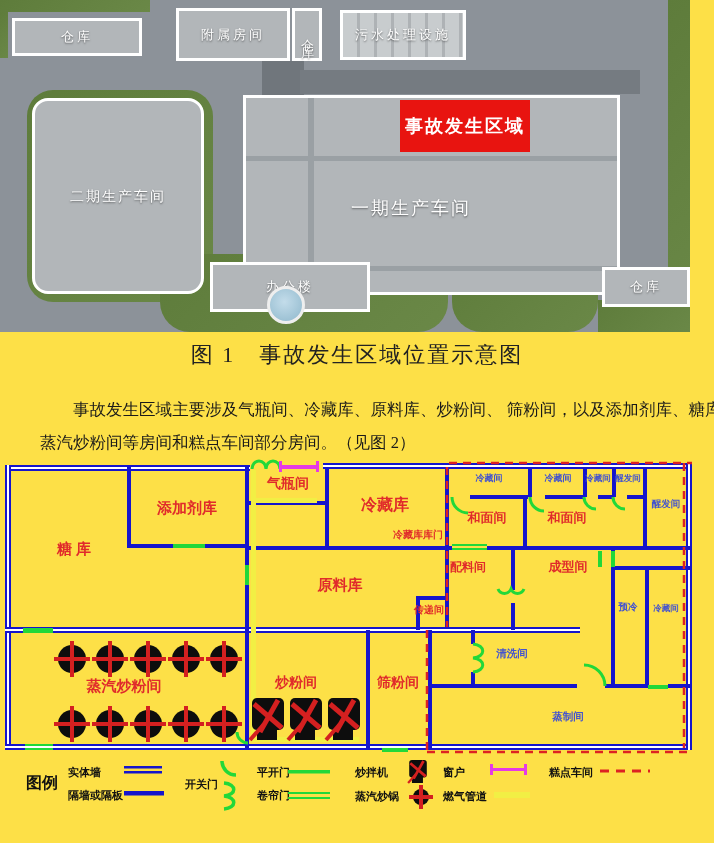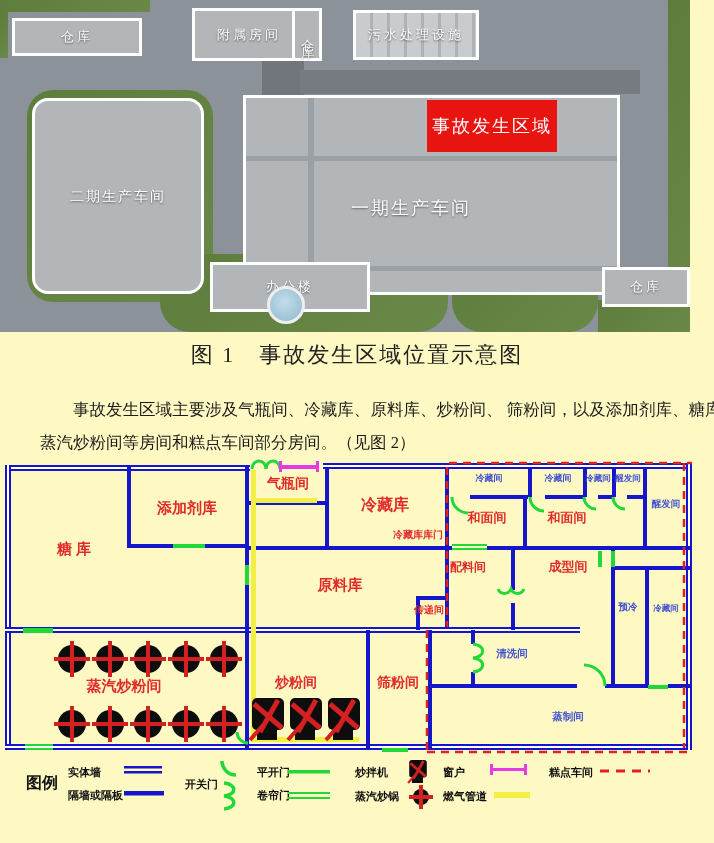--- a/index.html
+++ b/index.html
@@ -1,30 +1,30 @@
 <!DOCTYPE html>
 <html><head>
 <meta charset="utf-8">
 <style>
   html,body{margin:0;padding:0;background:#fff;}
-  #page{position:relative;width:714px;height:843px;background:#fef9c3;overflow:hidden;
+  #page{position:relative;width:714px;height:843px;background:#fde047;overflow:hidden;
         font-family:"Liberation Sans",sans-serif;}
   
   #photo{position:absolute;left:0;top:0;width:690px;height:332px;background:#8c9299;overflow:hidden;}
   .grass{position:absolute;background:linear-gradient(135deg,#5e7c3b,#6a8847);}
   .road{position:absolute;background:#70767c;}
   .bld{position:absolute;background:#b2b6b9;border:3px solid #fff;box-sizing:border-box;
        display:flex;align-items:center;justify-content:center;color:#fff;
        font-size:13px;letter-spacing:3px;text-shadow:0 1px 2px rgba(0,0,0,.55);}
   .bld .in-line{position:absolute;background:#9aa0a4;}
   #bld-phase2{border-radius:16px;flex-direction:column;letter-spacing:2px;font-size:14px;line-height:26px;}
-  #bld-sewage{background:repeating-linear-gradient(90deg,#c8ccce 0 14px,#aeb2b5 14px 17px);margin-left:13px;}
+  #bld-sewage{background:repeating-linear-gradient(90deg,#c8ccce 0 14px,#aeb2b5 14px 17px);}
   #bld-wh-top{writing-mode:vertical-rl;text-orientation:upright;letter-spacing:6px;}
   #accident-badge{position:absolute;background:#e81410;color:#fff;display:flex;align-items:center;
-       justify-content:center;font-size:18px;font-weight:normal;letter-spacing:2px;margin-left:27px;}
+       justify-content:center;font-size:18px;font-weight:bold;letter-spacing:2px;}
   #fountain{position:absolute;border-radius:50%;background:radial-gradient(circle at 45% 40%,#c3dcea,#8fb8cc);
        border:3px solid #eee;box-sizing:border-box;}
   .ph1-label{position:absolute;color:#fff;font-size:18px;letter-spacing:2px;text-shadow:0 1px 2px rgba(0,0,0,.55);}
   
   .caption{position:absolute;left:0;width:714px;text-align:center;
        font-family:"Liberation Serif",serif;font-size:22px;color:#222;letter-spacing:2px;}
   #para{position:absolute;left:8px;top:376px;width:698px;font-family:"Liberation Serif",serif;
        font-size:16.5px;line-height:33px;color:#1a1a1a;text-indent:2em;text-align:justify;margin-left:32px;}
   
   #plan{position:absolute;left:0;top:450px;}
@@ -42,21 +42,21 @@
     <div class="grass" style="left:27px;top:90px;width:186px;height:212px;border-radius:26px"></div>
     <div class="grass" style="left:160px;top:254px;width:288px;height:78px;border-radius:30px"></div>
     <div class="grass" style="left:452px;top:254px;width:146px;height:78px;border-radius:30px"></div>
     <div class="grass" style="left:598px;top:300px;width:92px;height:32px"></div>
     <div class="road" style="left:262px;top:61px;width:42px;height:36px"></div>
     <div class="road" style="left:300px;top:70px;width:340px;height:24px;background:#757b81"></div>
 
     <div class="bld" style="left:12px;top:18px;width:130px;height:38px">
       <span>仓库</span>
     </div>
-    <div class="bld" style="left:192px;top:8px;width:114px;height:53px">
+    <div class="bld" style="left:176px;top:8px;width:114px;height:53px">
       <span>附属房间</span>
     </div>
     <div class="bld" id="bld-wh-top" style="left:292px;top:8px;width:30px;height:53px">
       <span>仓库</span>
     </div>
     <div class="bld" id="bld-sewage" style="left:340px;top:10px;width:126px;height:50px">
       <span>污水处理设施</span>
     </div>
     <div class="bld" id="bld-phase2" style="left:32px;top:98px;width:172px;height:196px">
       <span>二期生产车间</span>

